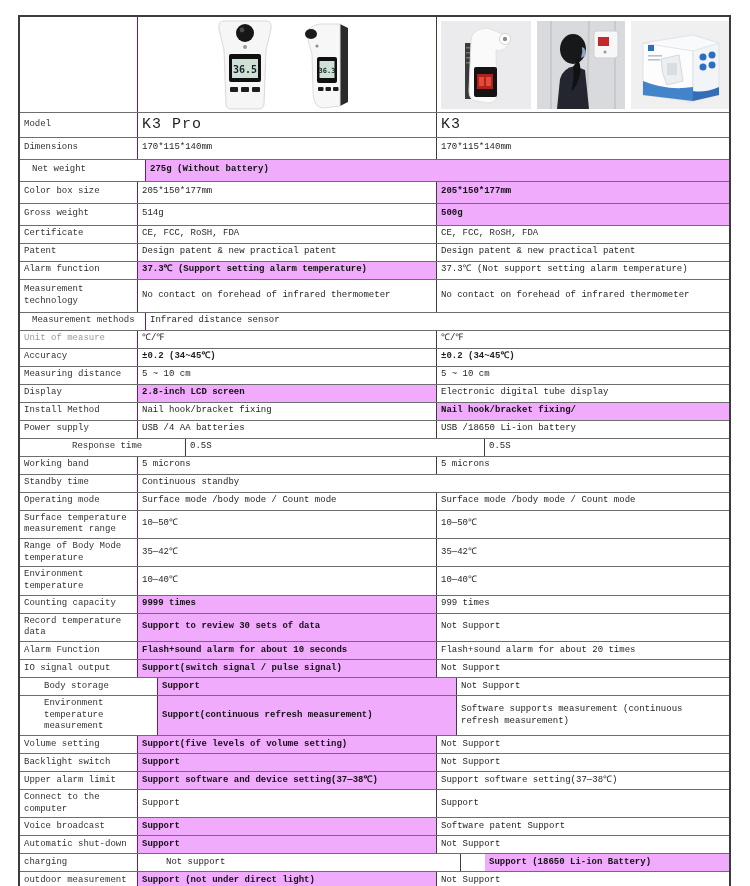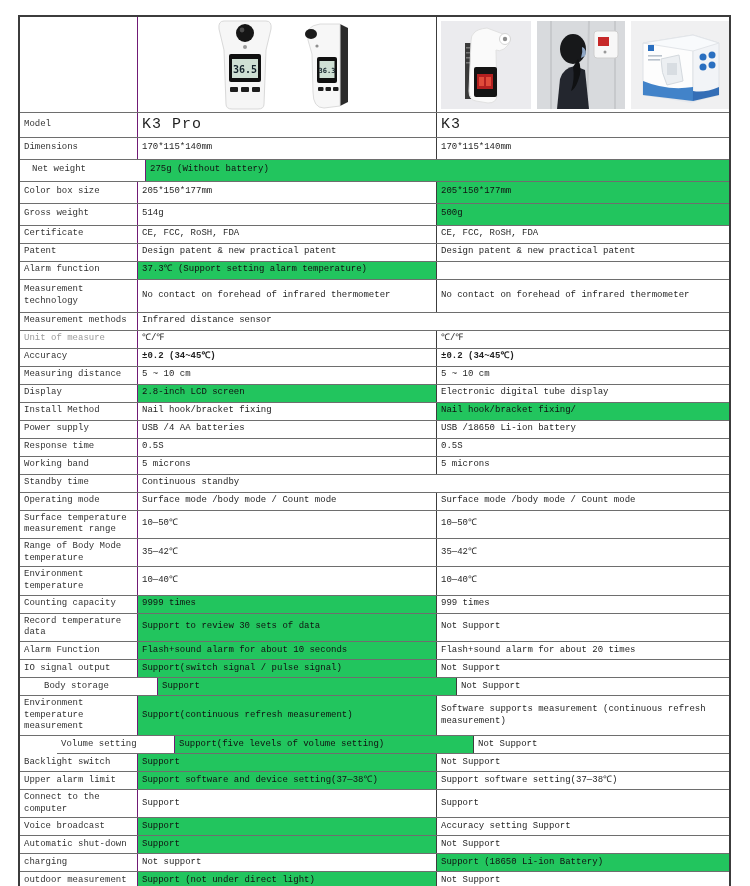--- a/index.html
+++ b/index.html
@@ -4,21 +4,21 @@
 <style>
   html,body{margin:0;padding:0;background:#ffffff;}
   body{width:750px;height:886px;position:relative;font-family:"Liberation Mono","DejaVu Sans Mono",monospace;color:#1f1f1f;}
   .sheet{position:absolute;left:18px;top:15px;width:713px;border:2px solid #3c3c3c;background:#fff;box-sizing:border-box;}
   .row{display:flex;border-bottom:1px solid #6e6e6e;align-items:stretch;}
   .row:last-child{border-bottom:none;}
   .cell{box-sizing:border-box;padding:2px 4px;font-size:9px;line-height:1.3;display:flex;align-items:center;}
   .c-label{width:118px;flex:0 0 118px;border-right:1px solid #701a75;color:#333;}
   .c-a{width:299px;flex:0 0 299px;border-right:1px solid #3c3c3c;}
   .c-b{flex:1;}
-  .hl{background:#22c55e;font-weight:normal;color:#111;}
+  .hl{background:#f0abfc;font-weight:bold;color:#111;}
   .bold{font-weight:bold;}
   .muted{color:#9a9a9a;}
   .model-row .c-a,.model-row .c-b{font-size:15px;font-weight:normal;letter-spacing:1px;}
   .row-images{min-height:95px;}
   .img-cell{justify-content:center;gap:22px;align-items:center;}
   .img-cell-b{justify-content:center;gap:6px;}
   svg{display:block;}
   .lcd-text{font-family:"DejaVu Sans Mono",monospace;font-weight:bold;}
 </style>
 </head>
@@ -142,27 +142,28 @@
         <div class="cell c-b">CE, FCC, RoSH, FDA</div>
       </div>
       <div class="row" style="min-height: 17px;">
         <div class="cell c-label">Patent</div>
         <div class="cell c-a">Design patent &amp; new practical patent</div>
         <div class="cell c-b">Design patent &amp; new practical patent</div>
       </div>
       <div class="row" style="min-height: 17px;">
         <div class="cell c-label">Alarm function</div>
         <div class="cell c-a hl">37.3℃ (Support setting alarm temperature)</div>
+        <div class="cell c-b">37.3℃ (Not support setting alarm temperature)</div>
       </div>
       <div class="row" style="min-height: 32px;">
         <div class="cell c-label">Measurement technology</div>
         <div class="cell c-a">No contact on forehead of infrared thermometer</div>
         <div class="cell c-b">No contact on forehead of infrared thermometer</div>
       </div>
-      <div class="row" style="min-height: 17px;">
+      <div class="row" style="min-height: 17px; padding-left: 8px;">
         <div class="cell c-label">Measurement methods</div>
         <div class="cell c-b">Infrared distance sensor</div>
       </div>
       <div class="row" style="min-height: 17px;">
         <div class="cell c-label muted">Unit of measure</div>
         <div class="cell c-a">℃/℉</div>
         <div class="cell c-b">℃/℉</div>
       </div>
       <div class="row" style="min-height: 17px;">
         <div class="cell c-label">Accuracy</div>
@@ -182,21 +183,21 @@
       <div class="row" style="min-height: 17px;">
         <div class="cell c-label">Install Method</div>
         <div class="cell c-a">Nail hook/bracket fixing</div>
         <div class="cell c-b hl">Nail hook/bracket fixing/</div>
       </div>
       <div class="row" style="min-height: 17px;">
         <div class="cell c-label">Power supply</div>
         <div class="cell c-a">USB /4 AA batteries</div>
         <div class="cell c-b">USB /18650 Li-ion battery</div>
       </div>
-      <div class="row" style="min-height: 17px;">
+      <div class="row" style="min-height: 17px; padding-left: 48px;">
         <div class="cell c-label">Response time</div>
         <div class="cell c-a">0.5S</div>
         <div class="cell c-b">0.5S</div>
       </div>
       <div class="row" style="min-height: 17px;">
         <div class="cell c-label">Working band</div>
         <div class="cell c-a">5 microns</div>
         <div class="cell c-b">5 microns</div>
       </div>
       <div class="row" style="min-height: 17px;">
@@ -241,26 +242,26 @@
       <div class="row" style="min-height: 17px;">
         <div class="cell c-label">IO signal output</div>
         <div class="cell c-a hl">Support(switch signal / pulse signal)</div>
         <div class="cell c-b">Not Support</div>
       </div>
       <div class="row" style="min-height: 17px; padding-left: 20px;">
         <div class="cell c-label">Body storage</div>
         <div class="cell c-a hl">Support</div>
         <div class="cell c-b">Not Support</div>
       </div>
-      <div class="row" style="min-height: 27px;">
+      <div class="row" style="min-height: 27px; padding-left: 20px;">
         <div class="cell c-label">Environment temperature measurement</div>
         <div class="cell c-a hl">Support(continuous refresh measurement)</div>
         <div class="cell c-b">Software supports measurement (continuous refresh measurement)</div>
       </div>
-      <div class="row" style="min-height: 17px; margin-left: 37px;">
+      <div class="row" style="min-height: 17px;">
         <div class="cell c-label">Volume setting</div>
         <div class="cell c-a hl">Support(five levels of volume setting)</div>
         <div class="cell c-b">Not Support</div>
       </div>
       <div class="row" style="min-height: 17px;">
         <div class="cell c-label">Backlight switch</div>
         <div class="cell c-a hl">Support</div>
         <div class="cell c-b">Not Support</div>
       </div>
       <div class="row" style="min-height: 17px;">
@@ -269,28 +270,28 @@
         <div class="cell c-b">Support software setting(37—38℃)</div>
       </div>
       <div class="row" style="min-height: 17px;">
         <div class="cell c-label">Connect to the computer</div>
         <div class="cell c-a">Support</div>
         <div class="cell c-b">Support</div>
       </div>
       <div class="row" style="min-height: 17px;">
         <div class="cell c-label">Voice broadcast</div>
         <div class="cell c-a hl">Support</div>
-        <div class="cell c-b">Accuracy setting Support</div>
+        <div class="cell c-b">Software patent Support</div>
       </div>
       <div class="row" style="min-height: 17px;">
         <div class="cell c-label">Automatic shut-down</div>
         <div class="cell c-a hl">Support</div>
         <div class="cell c-b">Not Support</div>
       </div>
-      <div class="row" style="min-height: 17px;">
+      <div class="row" style="min-height: 17px; gap: 24px;">
         <div class="cell c-label">charging</div>
         <div class="cell c-a">Not support</div>
         <div class="cell c-b hl">Support (18650 Li-ion Battery)</div>
       </div>
       <div class="row" style="min-height: 17px;">
         <div class="cell c-label">outdoor measurement</div>
         <div class="cell c-a hl">Support (not under direct light)</div>
         <div class="cell c-b">Not Support</div>
       </div>
     </div>

